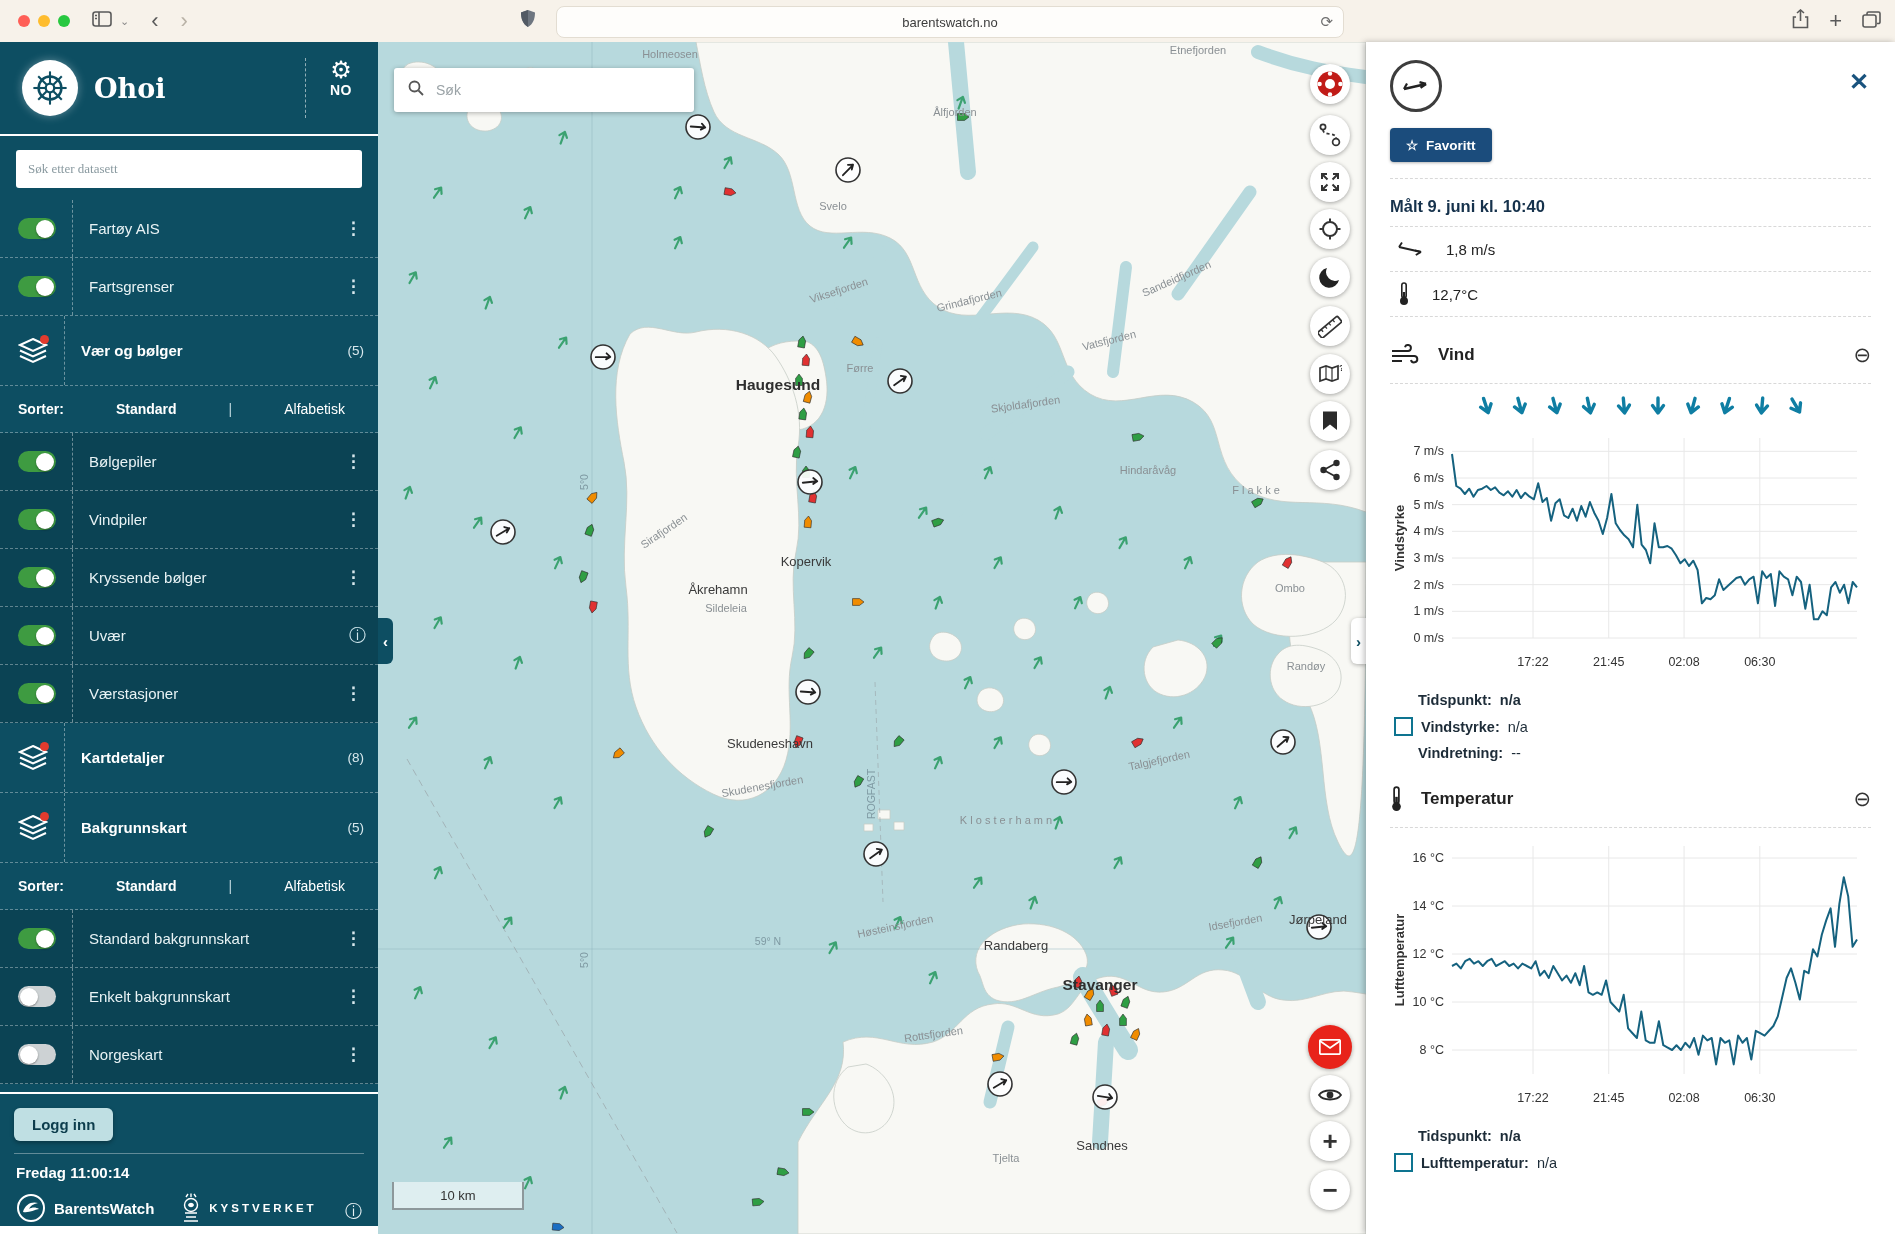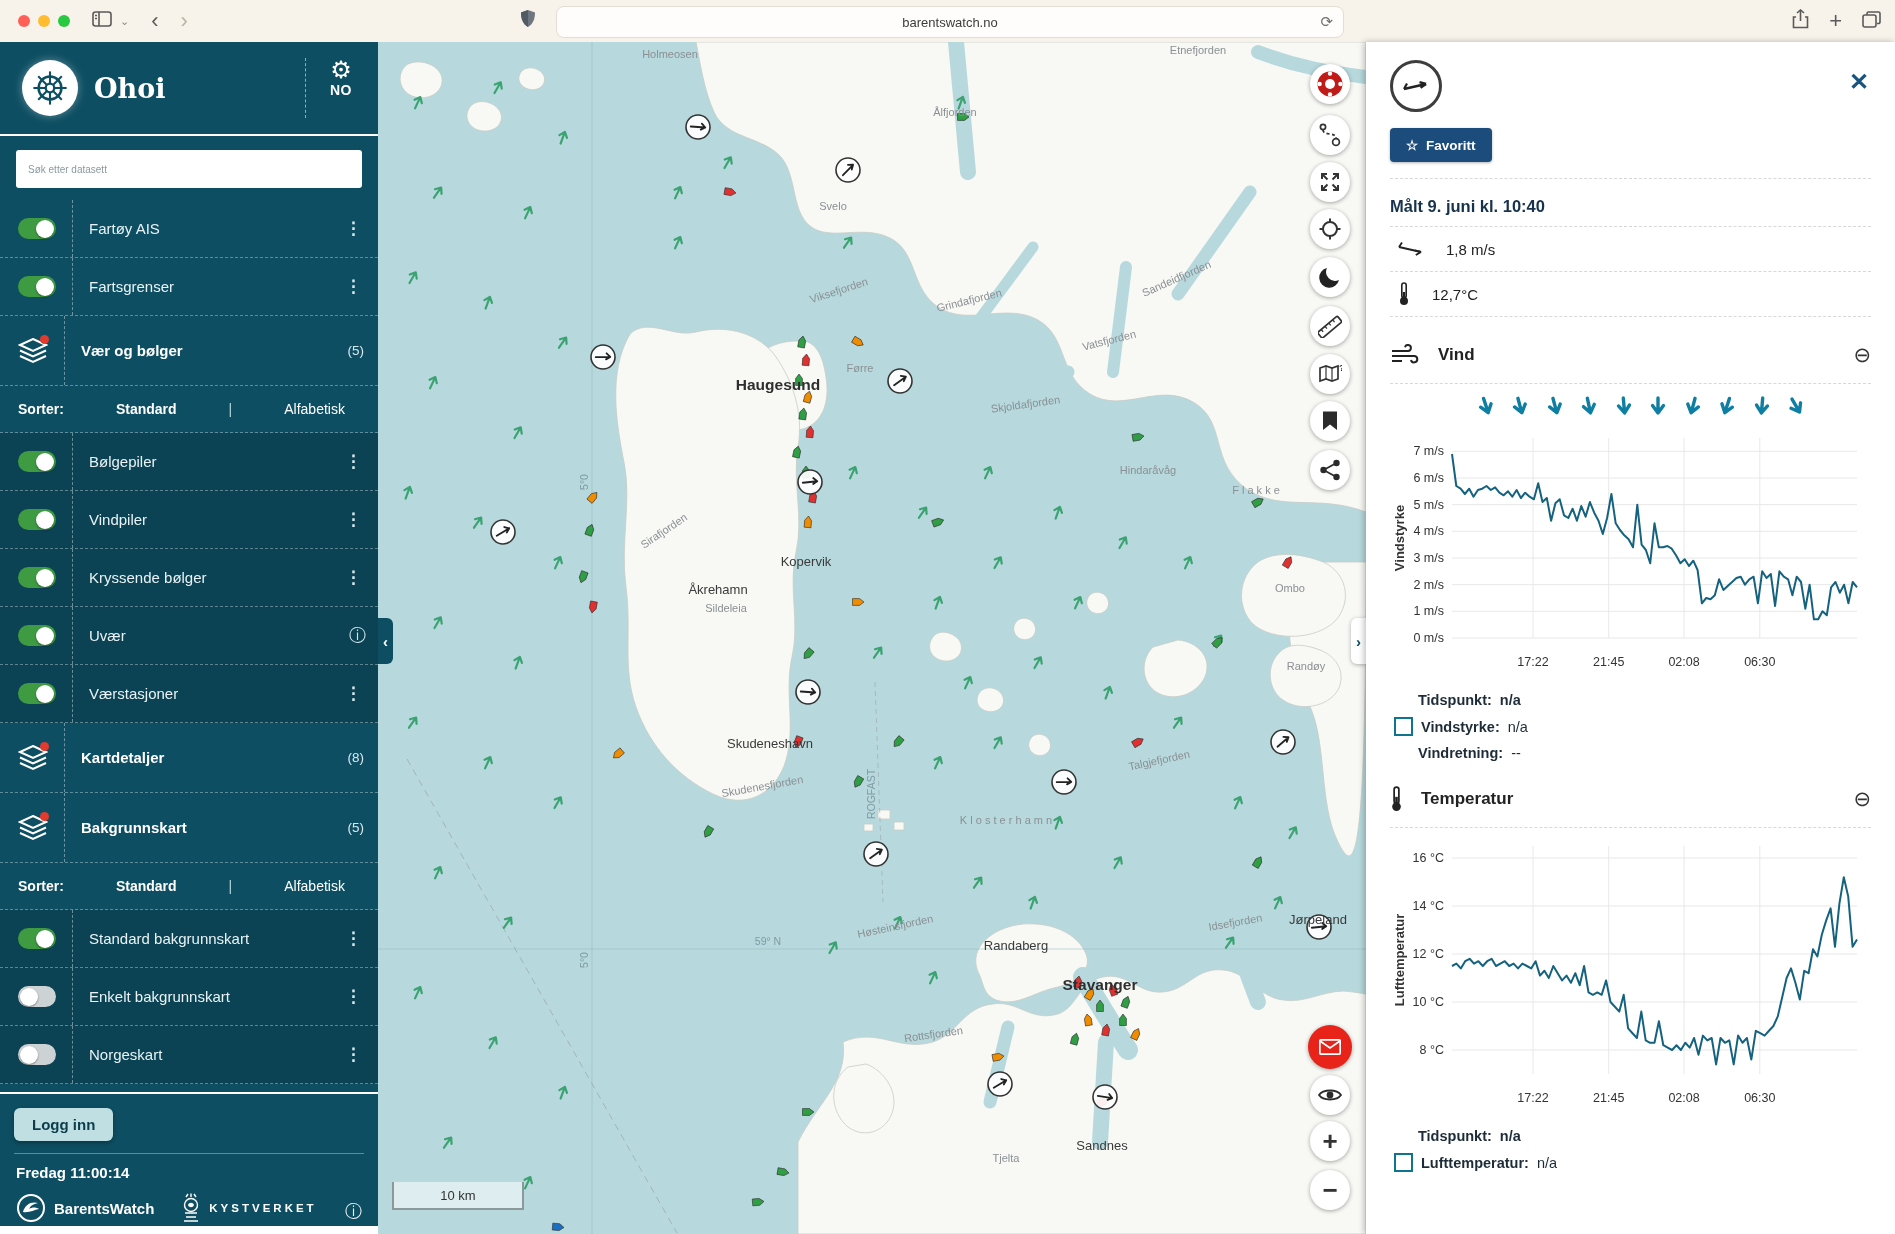--- a/index.html
+++ b/index.html
@@ -23,22 +23,22 @@
   .sidebar{position:relative;width:378px;height:1184px;background:#0d4e62;flex:0 0 auto;color:#eaf4f6;overflow:hidden;}
   .sb-header{height:92px;border-bottom:2px solid #ffffff;display:flex;align-items:center;position:relative;}
   .logo-circle{width:56px;height:56px;border-radius:50%;background:#fff;margin-left:22px;display:flex;
                align-items:center;justify-content:center;box-shadow:0 0 10px rgba(255,255,255,.35);}
   .brand{font-family:"DejaVu Serif",serif;font-weight:bold;font-size:27px;color:#fff;margin-left:16px;}
   .sb-header .vsep{position:absolute;right:72px;top:16px;bottom:16px;border-left:1px dashed rgba(255,255,255,.55);}
   .gear-wrap{position:absolute;right:14px;top:16px;width:46px;text-align:center;}
   .gear{font-size:24px;color:#fff;line-height:24px;}
   .lang{font-size:14px;font-weight:bold;color:#fff;letter-spacing:.5px;}
   .sb-search{margin:14px 16px 12px 16px;}
-  .sb-search input{width:100%;height:38px;border:0;border-radius:3px;padding:0 12px;font-size:10px;
-                   color:#333;box-sizing:border-box;font-family:Liberation Sans, sans-serif;}
+  .sb-search input{width:100%;height:38px;border:0;border-radius:3px;padding:0 12px;font-size:13px;
+                   color:#333;box-sizing:border-box;font-family:Liberation Serif, serif;}
   .sb-search input::placeholder{color:#8a9aa0;}
   .rows{}
   .row{position:relative;display:flex;align-items:center;border-bottom:1px dashed rgba(255,255,255,.35);}
   .row.item{height:57px;}
   .row.sub{height:57px;background:rgba(0,0,0,.14);}
   .row.section{height:69px;}
   .row.sorter{height:46px;padding-left:18px;font-size:14px;gap:40px;}
   .row .tgl{margin-left:18px;flex:0 0 auto;}
   .row .vline{align-self:stretch;border-left:1px dashed rgba(255,255,255,.4);margin-left:16px;}
   .row .lbl{margin-left:16px;font-size:15px;color:#e9f3f5;flex:1;}
@@ -817,20 +817,29 @@
           <text x="722" y="948" class="city" text-anchor="middle">Stavanger</text>
           <text x="556" y="996" class="fjord" text-anchor="middle" transform="rotate(-8 556 996)">Rottsfjorden</text>
           <text x="724" y="1108" class="town" text-anchor="middle">Sandnes</text>
           <text x="628" y="1120" class="fjord" text-anchor="middle">Tjelta</text>
           <text x="390" y="903" class="grat" text-anchor="middle">59° N</text>
           <text x="210" y="440" class="grat" text-anchor="middle" transform="rotate(-90 210 440)">5°0</text>
           <text x="210" y="918" class="grat" text-anchor="middle" transform="rotate(-90 210 918)">5°0</text>
           <text x="497" y="752" class="grat" text-anchor="middle" transform="rotate(-90 497 752)">ROGFAST</text>
         </svg>
 
+      <div class="map-search">
+        <span class="mag">
+          <svg width="16" height="16" viewBox="0 0 16 16">
+              <circle cx="6.5" cy="6.5" r="5" fill="none" stroke="#555" stroke-width="1.8"></circle>
+              <line x1="10.5" y1="10.5" x2="15" y2="15" stroke="#555" stroke-width="1.8"></line>
+            </svg>
+        </span>
+        <input type="text" placeholder="Søk" style="">
+      </div>
 
       <div class="ctl" style="right:16px;top:22px">
         <svg width="30" height="30" viewBox="0 0 30 30">
           <circle cx="15" cy="15" r="12.5" fill="#c11b17"></circle>
           <circle cx="15" cy="15" r="5" fill="#fff"></circle>
           <g fill="#fff">
               <circle cx="15" cy="4.6" r="2.2"></circle>
               <circle cx="15" cy="25.4" r="2.2"></circle>
               <circle cx="4.6" cy="15" r="2.2"></circle>
               <circle cx="25.4" cy="15" r="2.2"></circle>

